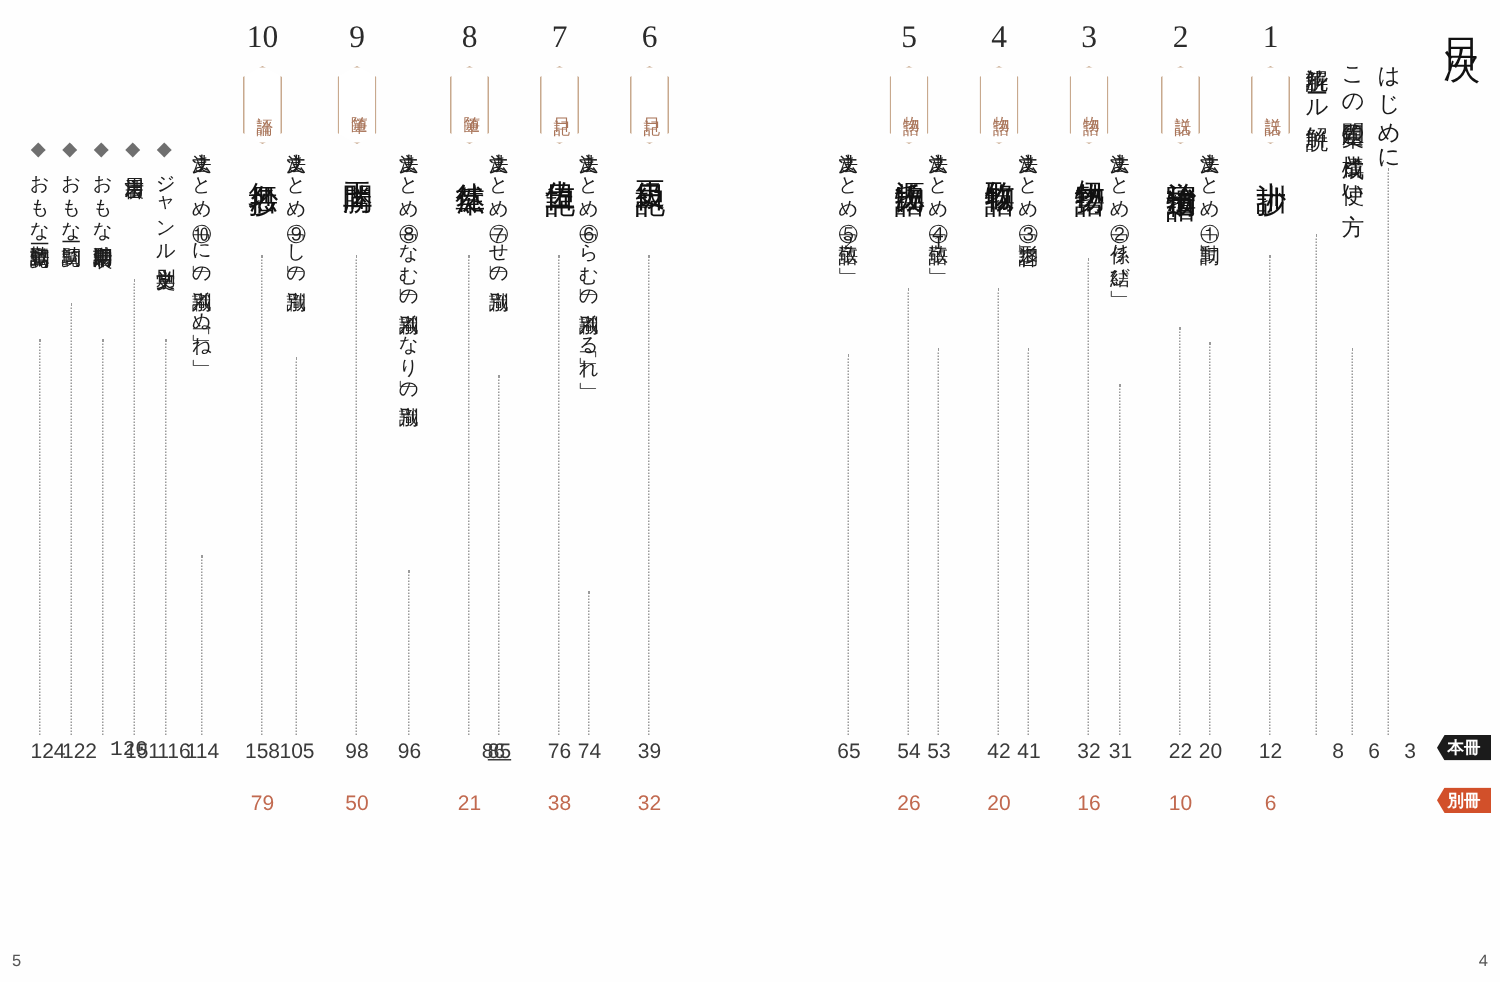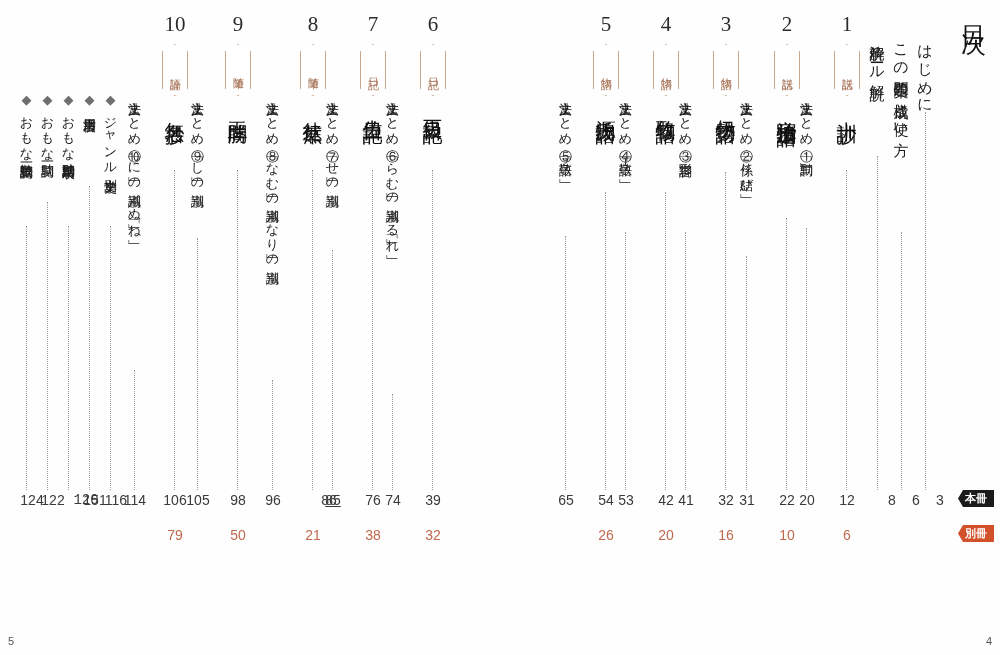--- a/index.html
+++ b/index.html
@@ -330,21 +330,21 @@
   <div class="pn main" style="left:551px;">65</div>
 
   <div class="pn main" style="left:418px;">39</div>
   <div class="pn main" style="left:378px;">74</div>
   <div class="pn main" style="left:358px;">76</div>
   <div class="pn main" style="left:318px;text-decoration:underline;">85</div>
   <div class="pn main" style="left:298px;margin-left:16px;">86</div>
   <div class="pn main" style="left:258px;">96</div>
   <div class="pn main" style="left:223px;">98</div>
   <div class="pn main" style="left:183px;">105</div>
-  <div class="pn main" style="left:160px;">106</div>
+  <div class="pn main" style="left:160px;">158</div>
   <div class="pn main" style="left:120px;">114</div>
 
   <div class="pn main" style="left:101px;">116</div>
   <div class="pn main" style="left:80px;">151</div>
   <div class="pn main" style="left:71px;font-family:Liberation Mono, monospace;">120</div>
   <div class="pn main" style="left:38px;">122</div>
   <div class="pn main" style="left:17px;">124</div>
 
   <div class="pn alt" style="left:832px;">6</div>
   <div class="pn alt" style="left:772px;">10</div>

